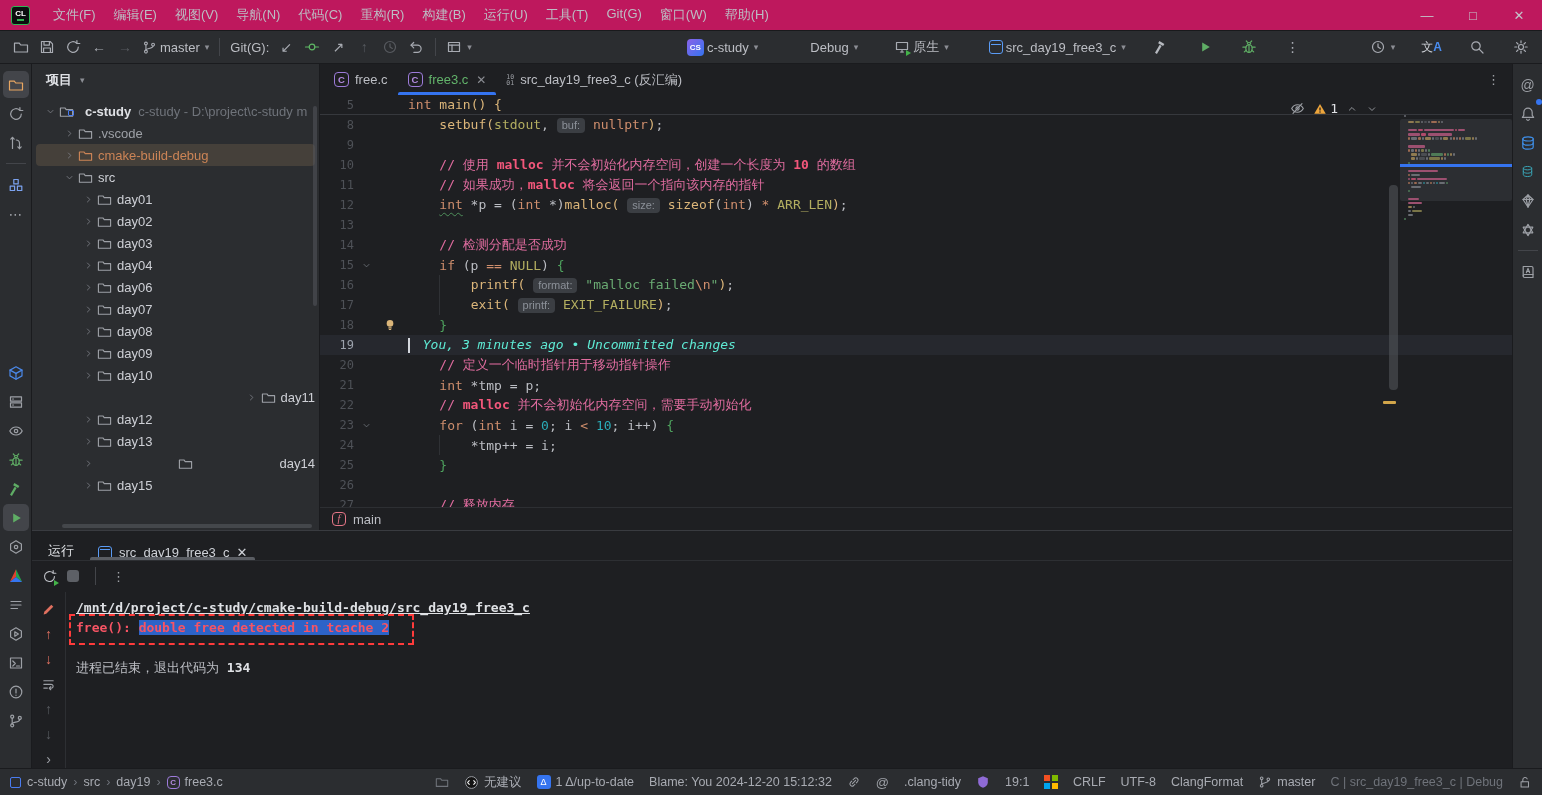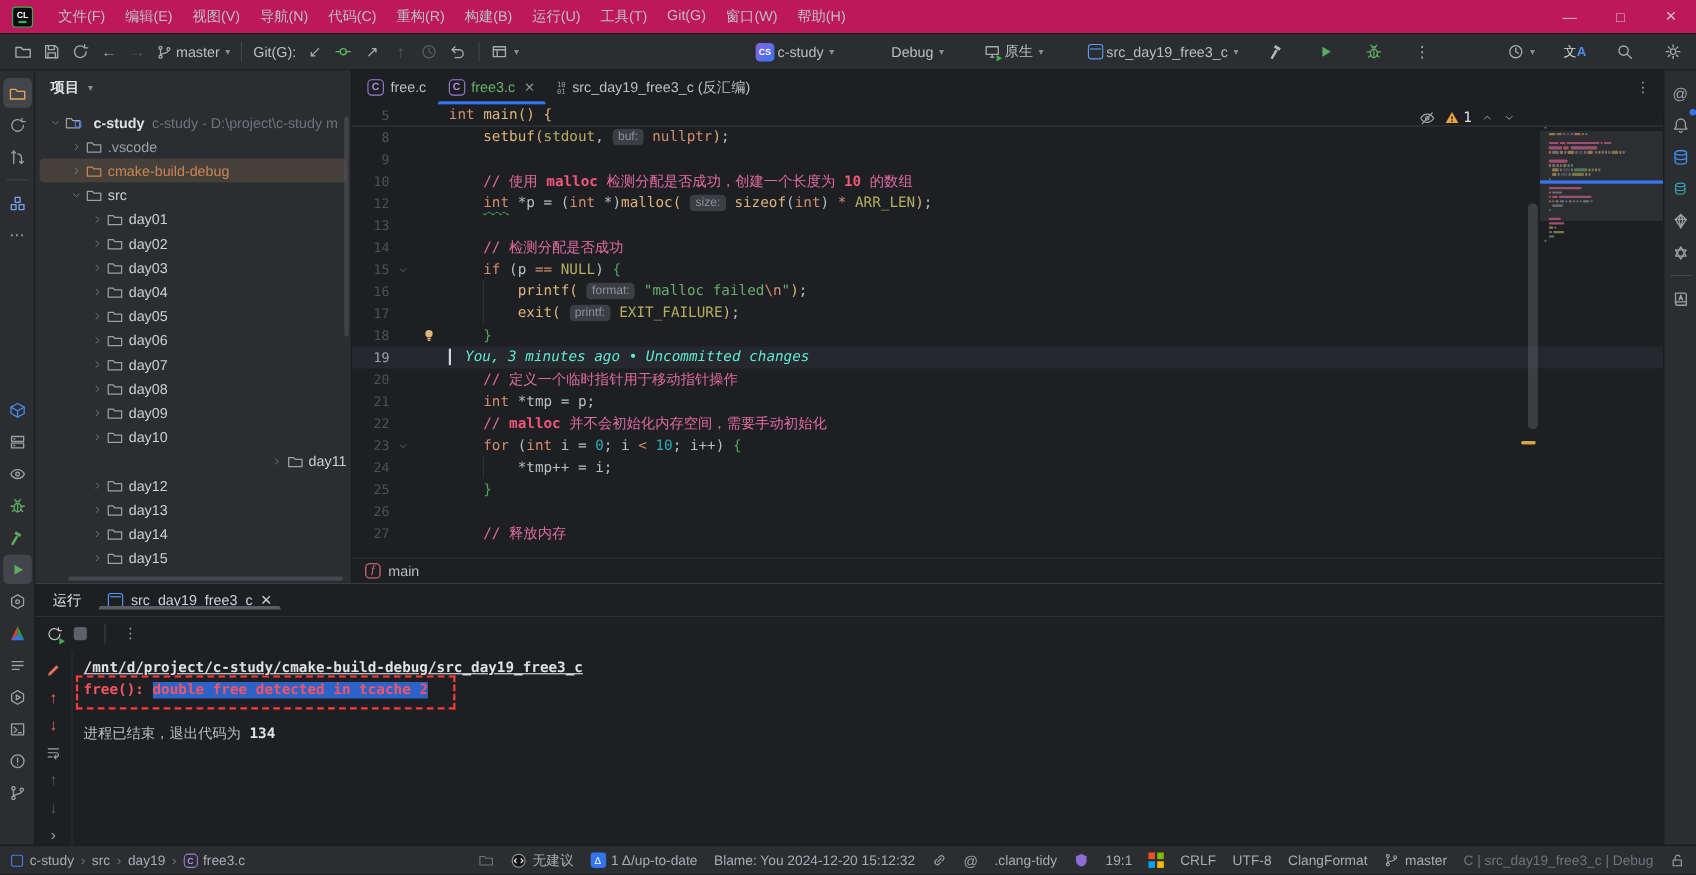--- a/index.html
+++ b/index.html
@@ -81,21 +81,21 @@
   #minimap{position:absolute;top:1px;right:0;width:112px;height:232px;z-index:2}
   #mmviewport{position:absolute;left:0;right:0;top:23px;height:82px;background:#3a3d42;opacity:.5;border-radius:2px}
   .mmbar{position:absolute;height:2.4px;border-radius:1px}
   #mmline{position:absolute;left:0;right:0;top:68px;height:2.6px;background:var(--accent)}
   #escroll{position:absolute;right:114px;top:90px;width:9px;height:205px;background:#4d5055;opacity:.65;border-radius:4px;z-index:2}
   #estripe-warn{position:absolute;right:116px;top:306px;width:13px;height:3px;background:#d2a54a;z-index:2;border-radius:1px}
   #crumbbar{height:23px;background:#1e1f22;border-top:1px solid #2d2f33;display:flex;align-items:center;padding-left:12px;gap:7px}
   .fic{width:14px;height:14px;border:1.2px solid #e57687;border-radius:4px;color:#e57687;font-size:10px;font-style:italic;font-family:"Liberation Serif",serif;display:flex;align-items:center;justify-content:center;line-height:1}
   
   #runpanel{flex:1;display:flex;flex-direction:column;background:#1e1f22;border-top:1px solid #393b40;min-height:0}
-  #runhead{height:30px;display:flex;align-items:center;border-bottom:1px solid #2d2f33}
+  #runhead{height:30px;display:flex;align-items:flex-end;border-bottom:1px solid #2d2f33}
   #runtitle{display:flex;align-items:center;padding:0 14px 0 16px;color:#dfe1e5}
   .runtab{display:flex;align-items:center;gap:7px;padding:0 10px;position:relative;color:#cfd2d8}
   .runtab::after{content:"";position:absolute;left:2px;right:2px;bottom:0;height:3px;background:#5a5d63;border-radius:2px 2px 0 0}
   #runtools{height:31px;display:flex;align-items:center;padding-left:10px;gap:10px;border-bottom:1px solid #26282b00}
   .stopbox{width:12px;height:12px;border-radius:3px;background:#5d6066}
   #runbody{flex:1;display:flex;min-height:0}
   #constrip{width:34px;display:flex;flex-direction:column;align-items:center;padding-top:8px;gap:7px;border-right:1px solid #2d2f33}
   .conico{width:22px;height:20px;display:flex;align-items:center;justify-content:center;font-size:14px;color:#9da0a6}
   #console{flex:1;position:relative;font-family:"DejaVu Sans Mono",monospace;font-size:13px;padding:6px 0 0 10px}
   .conline{height:20px;line-height:20px;white-space:pre}
@@ -555,33 +555,20 @@
               <span class="chev">
                 <svg class="ic" viewBox="0 0 16 16" style="width:11px;height:11px;">
                   <path d="M6.4 4.4 10 8l-3.6 3.6" fill="none" stroke="currentColor" stroke-width="1.2" stroke-linecap="round" stroke-linejoin="round"></path>
                 </svg>
               </span>
               <span class="ticon">
                 <svg class="ic" viewBox="0 0 16 16" style="width:15px;height:15px;color:#9da0a6;">
                   <path d="M1.5 4.2h4.8l1.4 1.8h6.8V13H1.5z" fill="none" stroke="currentColor" stroke-width="1.2" stroke-linecap="round" stroke-linejoin="round"></path>
                 </svg>
               </span>
-              <span class="tlbl">day05</span>
-            </div>
-            <div class="trow" style="padding-left: 44px;">
-              <span class="chev">
-                <svg class="ic" viewBox="0 0 16 16" style="width:11px;height:11px;">
-                  <path d="M6.4 4.4 10 8l-3.6 3.6" fill="none" stroke="currentColor" stroke-width="1.2" stroke-linecap="round" stroke-linejoin="round"></path>
-                </svg>
-              </span>
-              <span class="ticon">
-                <svg class="ic" viewBox="0 0 16 16" style="width:15px;height:15px;color:#9da0a6;">
-                  <path d="M1.5 4.2h4.8l1.4 1.8h6.8V13H1.5z" fill="none" stroke="currentColor" stroke-width="1.2" stroke-linecap="round" stroke-linejoin="round"></path>
-                </svg>
-              </span>
               <span class="tlbl">day06</span>
             </div>
             <div class="trow" style="padding-left: 44px;">
               <span class="chev">
                 <svg class="ic" viewBox="0 0 16 16" style="width:11px;height:11px;">
                   <path d="M6.4 4.4 10 8l-3.6 3.6" fill="none" stroke="currentColor" stroke-width="1.2" stroke-linecap="round" stroke-linejoin="round"></path>
                 </svg>
               </span>
               <span class="ticon">
                 <svg class="ic" viewBox="0 0 16 16" style="width:15px;height:15px;color:#9da0a6;">
@@ -661,21 +648,21 @@
                   <path d="M6.4 4.4 10 8l-3.6 3.6" fill="none" stroke="currentColor" stroke-width="1.2" stroke-linecap="round" stroke-linejoin="round"></path>
                 </svg>
               </span>
               <span class="ticon">
                 <svg class="ic" viewBox="0 0 16 16" style="width:15px;height:15px;color:#9da0a6;">
                   <path d="M1.5 4.2h4.8l1.4 1.8h6.8V13H1.5z" fill="none" stroke="currentColor" stroke-width="1.2" stroke-linecap="round" stroke-linejoin="round"></path>
                 </svg>
               </span>
               <span class="tlbl">day13</span>
             </div>
-            <div class="trow" style="padding-left: 44px;">
+            <div class="trow" style="padding-left: 44px; justify-content: space-between;">
               <span class="chev">
                 <svg class="ic" viewBox="0 0 16 16" style="width:11px;height:11px;">
                   <path d="M6.4 4.4 10 8l-3.6 3.6" fill="none" stroke="currentColor" stroke-width="1.2" stroke-linecap="round" stroke-linejoin="round"></path>
                 </svg>
               </span>
               <span class="ticon">
                 <svg class="ic" viewBox="0 0 16 16" style="width:15px;height:15px;color:#9da0a6;">
                   <path d="M1.5 4.2h4.8l1.4 1.8h6.8V13H1.5z" fill="none" stroke="currentColor" stroke-width="1.2" stroke-linecap="round" stroke-linejoin="round"></path>
                 </svg>
               </span>
@@ -718,21 +705,22 @@
                 <span>src_day19_free3_c (反汇编)</span>
               </div>
             </div>
           <div id="tabbar-more">⋮</div>
         </div>
         <div id="codearea">
           <div id="codelines">
               <div class="crow sticky"><span class="lnum">5</span><span class="gslot"></span><span class="gslot"></span><span class="ctext"><span class="s-kw">int</span><span class="s-pl"> </span><span class="s-fn">main</span><span class="s-fn">()</span><span class="s-pl"> </span><span class="s-fn">{</span></span></div>
               <div class="crow"><span class="lnum">8</span><span class="gslot"></span><span class="gslot"></span><span class="ctext">    <span class="s-fn">setbuf(</span><span class="s-cn">stdout</span><span class="s-pl">, </span><span class="s-hint">buf:</span><span class="s-pl"> </span><span class="s-kw">nullptr</span><span class="s-fn">)</span><span class="s-pl">;</span></span></div>
               <div class="crow"><span class="lnum">9</span><span class="gslot"></span><span class="gslot"></span><span class="ctext"></span></div>
-              <div class="crow"><span class="lnum">10</span><span class="gslot"></span><span class="gslot"></span><span class="ctext">    <span class="s-cm">// 使用 </span><span class="s-cmb">malloc</span><span class="s-cm"> 检测分配是否成功，创建一个长度为 </span><span class="s-cmb">10</span><span class="s-cm"> 的数组</span></span></div>
+              <div class="crow"><span class="lnum">10</span><span class="gslot"></span><span class="gslot"></span><span class="ctext">    <span class="s-cm">// 使用 </span><span class="s-cmb">malloc</span><span class="s-cm"> 并不会初始化内存空间，创建一个长度为 </span><span class="s-cmb">10</span><span class="s-cm"> 的数组</span></span></div>
+              <div class="crow"><span class="lnum">11</span><span class="gslot"></span><span class="gslot"></span><span class="ctext">    <span class="s-cm">// 如果成功，</span><span class="s-cmb">malloc</span><span class="s-cm"> 将会返回一个指向该内存的指针</span></span></div>
               <div class="crow"><span class="lnum">12</span><span class="gslot"></span><span class="gslot"></span><span class="ctext">    <span class="s-kwsq">int</span><span class="s-pl"> *p = (</span><span class="s-kw">int</span><span class="s-pl"> *)</span><span class="s-fn">malloc(</span><span class="s-pl"> </span><span class="s-hint">size:</span><span class="s-pl"> </span><span class="s-fn">sizeof</span><span class="s-pl">(</span><span class="s-kw">int</span><span class="s-pl">) </span><span class="s-op">*</span><span class="s-pl"> </span><span class="s-cn">ARR_LEN</span><span class="s-fn">)</span><span class="s-pl">;</span></span></div>
               <div class="crow"><span class="lnum">13</span><span class="gslot"></span><span class="gslot"></span><span class="ctext"></span></div>
               <div class="crow"><span class="lnum">14</span><span class="gslot"></span><span class="gslot"></span><span class="ctext">    <span class="s-cm">// 检测分配是否成功</span></span></div>
               <div class="crow"><span class="lnum">15</span><span class="gslot"><svg class="ic" viewBox="0 0 16 16" style="width:11px;height:11px;color:#6f737a;">
                     <path d="M4.4 6.4 8 10l3.6-3.6" fill="none" stroke="currentColor" stroke-width="1.2" stroke-linecap="round" stroke-linejoin="round"></path>
                   </svg></span><span class="gslot"></span><span class="ctext">    <span class="s-kw">if</span><span class="s-pl"> (p </span><span class="s-op">==</span><span class="s-pl"> </span><span class="s-cn">NULL</span><span class="s-pl">) </span><span class="s-g">{</span></span></div>
               <div class="crow"><span class="lnum">16</span><span class="gslot"></span><span class="gslot"></span><span class="guide"></span><span class="ctext">        <span class="s-fn">printf(</span><span class="s-pl"> </span><span class="s-hint">format:</span><span class="s-pl"> </span><span class="s-str">"malloc failed</span><span class="s-esc">\n</span><span class="s-str">"</span><span class="s-fn">)</span><span class="s-pl">;</span></span></div>
               <div class="crow"><span class="lnum">17</span><span class="gslot"></span><span class="gslot"></span><span class="guide"></span><span class="ctext">        <span class="s-fn">exit(</span><span class="s-pl"> </span><span class="s-hint">printf:</span><span class="s-pl"> </span><span class="s-cn">EXIT_FAILURE</span><span class="s-fn">)</span><span class="s-pl">;</span></span></div>
               <div class="crow"><span class="lnum">18</span><span class="gslot"></span><span class="gslot"><svg class="ic" viewBox="0 0 16 16" style="width:14px;height:14px;">
                     <circle cx="8" cy="6.2" r="3.8" fill="#dcb67a"></circle>

